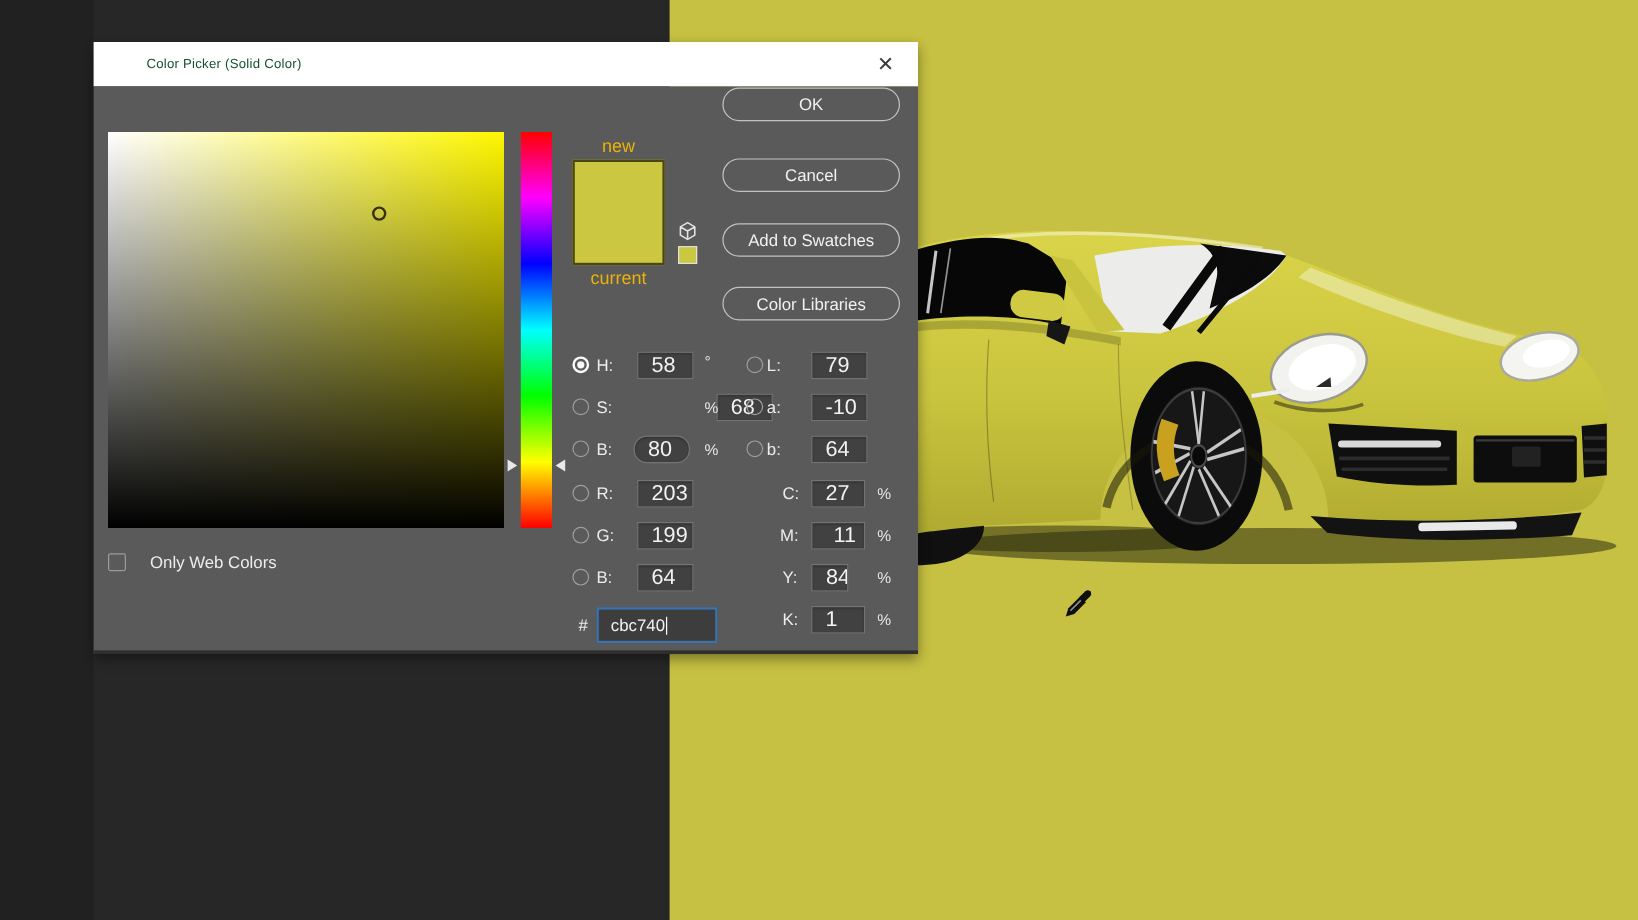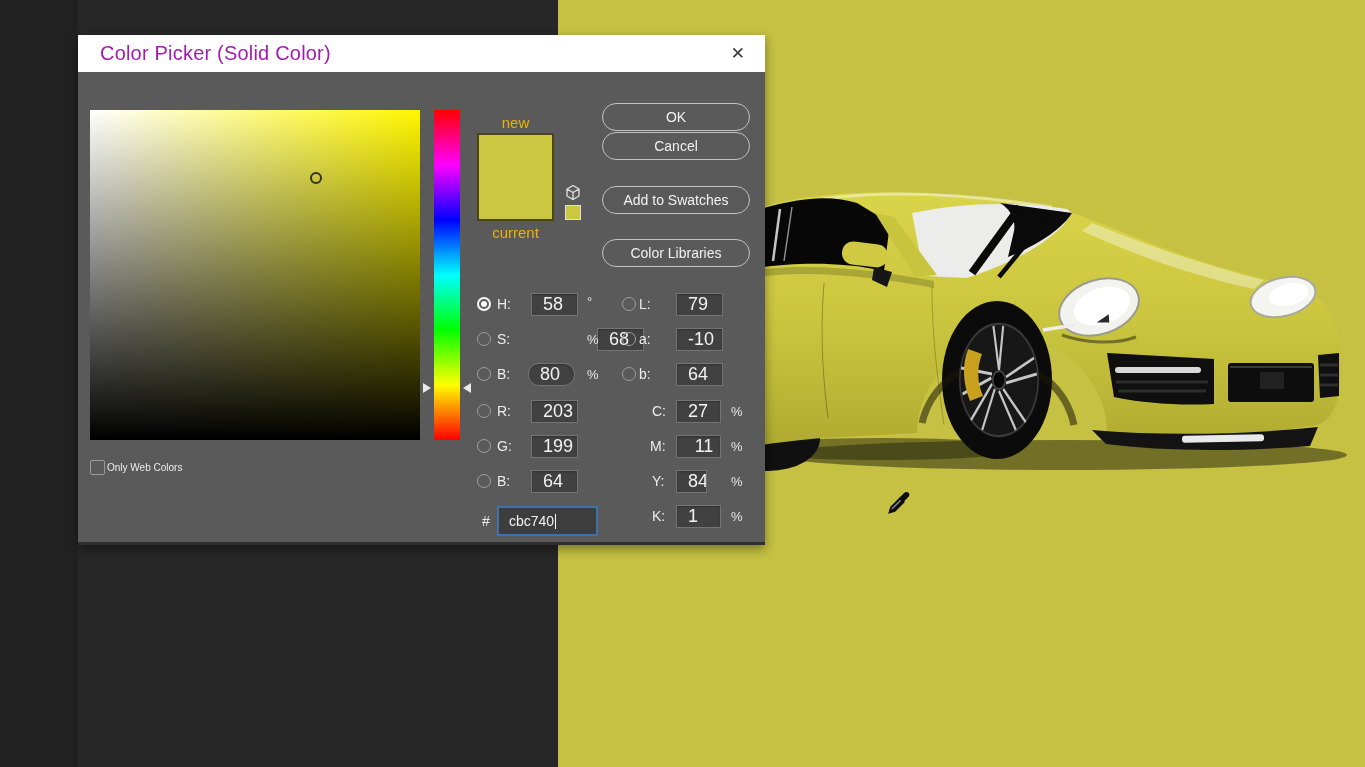--- a/index.html
+++ b/index.html
@@ -12,21 +12,21 @@
   .workspace .edge { position:absolute; left:0; top:0; width:78px; height:767px; background:rgba(0,0,0,.14); }
   .canvas { position:absolute; left:558px; top:0; width:807px; height:767px; background:#c6c142; }
   .car { position:absolute; left:204px; top:183px; width:590px; height:290px; }
   .cursor { position:absolute; left:328px; top:490px; width:26px; height:26px; }
 
   
   .dialog { position:absolute; left:78px; top:35px; width:687px; height:510px;
             box-shadow:0 4px 10px rgba(0,0,0,.4); }
   .titlebar { position:relative; height:37px; background:#ffffff; display:flex; align-items:center;
               padding:0 16px 0 22px; }
-  .titlebar .title { font-size:20px; color:#a21caf; letter-spacing:.2px; }
+  .titlebar .title { font-size:11px; color:#14532d; letter-spacing:.2px;margin-left:22px; }
   .titlebar .close { margin-left:auto; font-size:17px; color:#3a3a3a; line-height:1;
                      font-weight:400; cursor:default; padding:2px 4px; }
   .body { position:relative; height:473px; background:#5a5a5a; border-bottom:3px solid #2e2e2e; }
 
   
   .field { position:absolute; left:12px; top:38px; width:330px; height:330px;
            background:linear-gradient(to top, #000, rgba(0,0,0,0)),
                       linear-gradient(to right, #fff, hsl(58,100%,50%)); }
   .picker-ring { position:absolute; left:220px; top:62px; width:12px; height:12px;
                  border:2px solid rgba(25,25,5,.85); border-radius:50%; }
@@ -48,21 +48,21 @@
   .swatch-big { position:absolute; left:399px; top:61px; width:77px; height:88px;
                 background:#cbc740; border:2px solid #4a4617; }
   .cube { position:absolute; left:487px; top:112px; width:16px; height:17px; }
   .swatch-mini { position:absolute; left:487px; top:133px; width:16px; height:15px;
                  background:#cbc740; border:1px solid #dedede; }
 
   
   .btn { position:absolute; left:524px; width:148px; height:28px; border:1px solid #c2c2c2;
          border-radius:14px; background:transparent; color:#f1f1f1; font-size:14px;
          font-family:"Liberation Sans",sans-serif; text-align:center; line-height:26px; }
-  .btn-ok { top:31px; } .btn-cancel { top:60px; } .btn-add { top:114px; } .btn-lib { top:167px; }
+  .btn-ok { top:1px; } .btn-cancel { top:60px; } .btn-add { top:114px; } .btn-lib { top:167px; }
 
   
   .radio { position:absolute; width:14px; height:14px; border-radius:50%;
            border:1px solid #9e9e9e; background:transparent; }
   .radio.sel { border:2px solid #fafafa; }
   .radio.sel::after { content:""; position:absolute; left:2px; top:2px; width:6px; height:6px;
                       border-radius:50%; background:#fafafa; }
   .flabel { position:absolute; color:#ececec; font-size:14px; line-height:23px; }
   .finput { position:absposition:absolute; position:absolute; width:47px; height:23px; background:#414141;
             border:1px solid #747474; color:#f2f2f2; font-size:18px;
@@ -74,21 +74,21 @@
   .hexbox { position:absolute; left:419px; top:434px; width:101px; height:30px;
             background:#3d3d3d; border:2px solid #3d72ab; color:#f2f2f2; font-size:14px;
             line-height:26px; padding-left:10px; }
   .caret { display:inline-block; width:1px; height:15px; background:#fff; vertical-align:-3px;
            margin-left:1px; animation:blink 1.1s steps(1) infinite; }
   @keyframes blink { 50% { opacity:0; } }
 
   
   .webrow { position:absolute; left:12px; top:388px; display:flex; align-items:center; }
   .checkbox { width:15px; height:15px; border:1px solid #9b9b9b; border-radius:2px; background:transparent; }
-  .webrow span.txt { margin-left:2px; color:#ececec; font-size:10px; }
+  .webrow span.txt { margin-left:20px; color:#ececec; font-size:14px; }
 </style>
 </head>
 <body>
 
 <div class="stage">
 
   <div class="workspace">
     <div class="edge"></div>
   </div>
 

